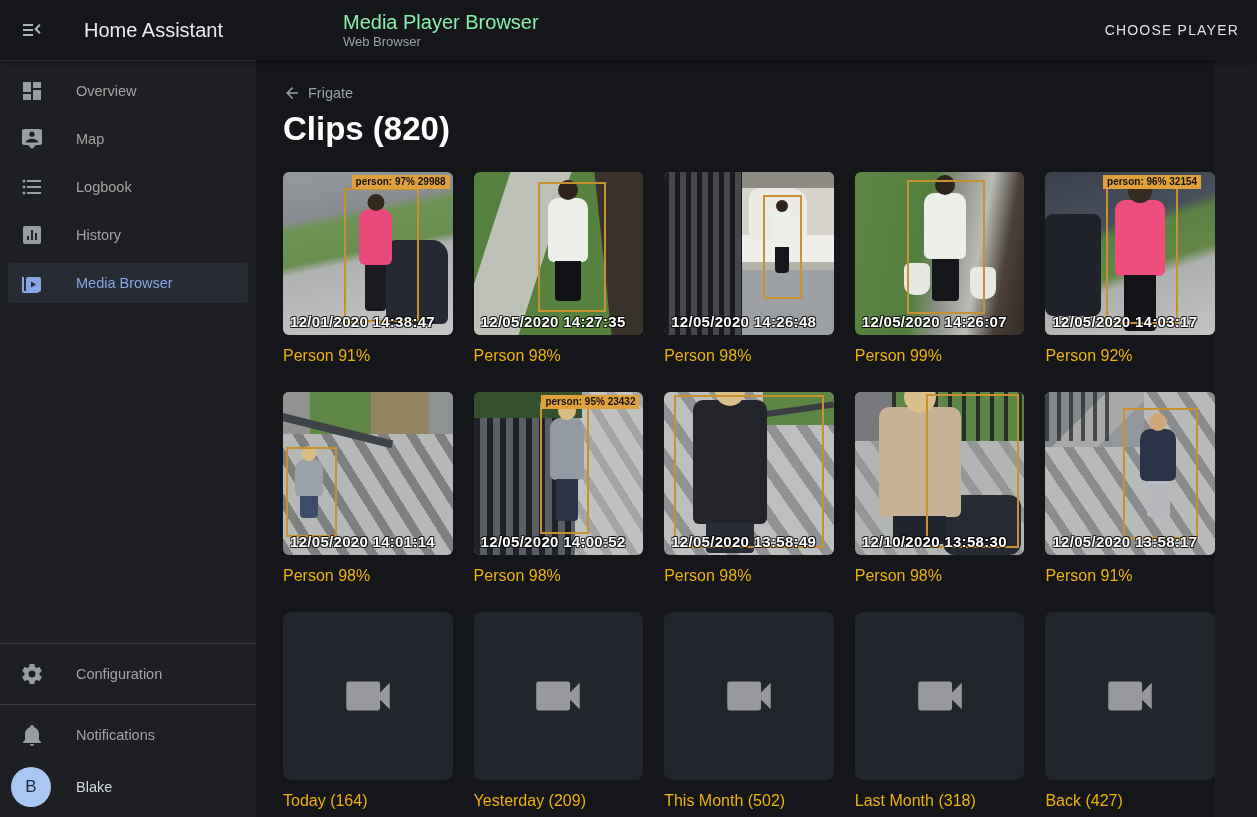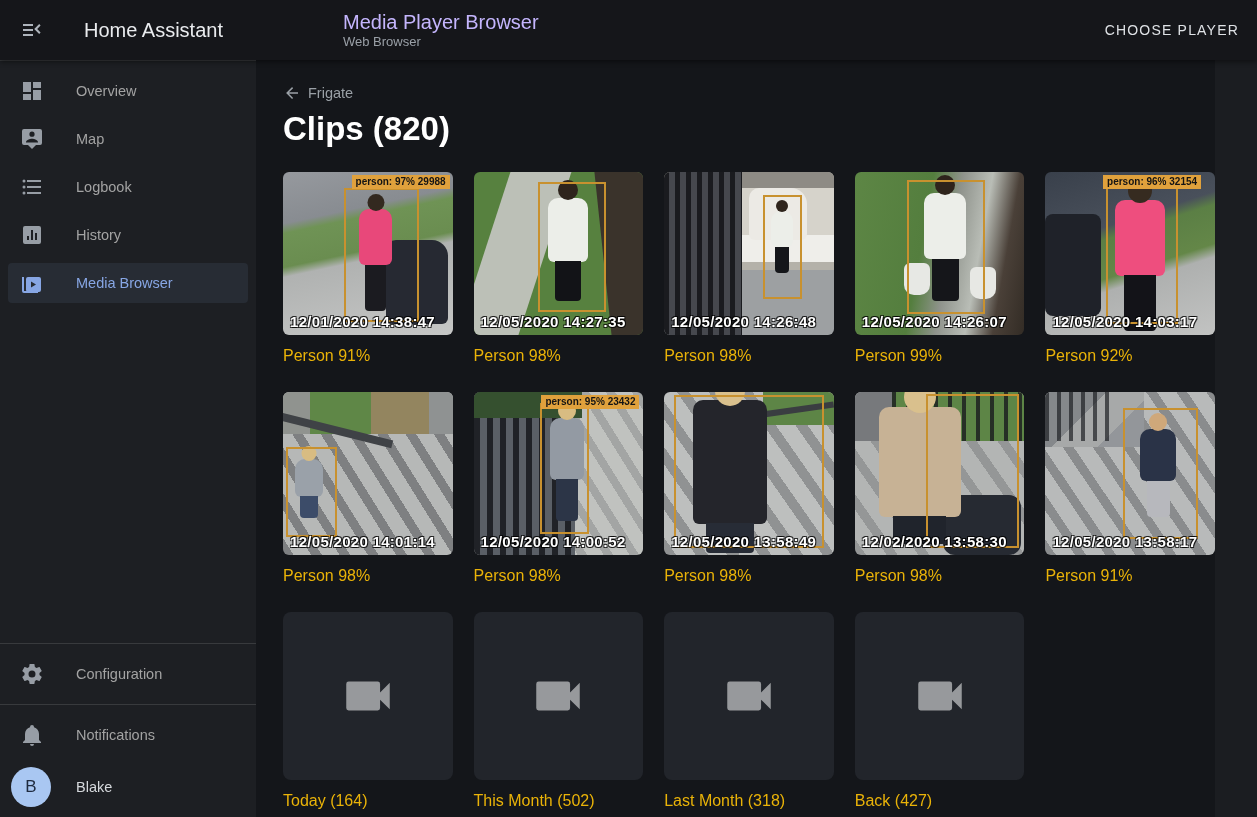--- a/index.html
+++ b/index.html
@@ -9,21 +9,21 @@
   
   .topbar { position:absolute; left:0; top:0; width:1257px; height:60px;
     background:#15161a; display:flex; align-items:center; z-index:20;
     box-shadow:0 2px 5px rgba(0,0,0,.45); }
   .topbar-left { width:256px; display:flex; align-items:center; padding-left:20px; flex:none; }
   .icon-btn { width:24px; height:24px; border:none; background:none; cursor:pointer; padding:0;
     color:#aeb4bc; display:inline-flex; align-items:center; justify-content:center; }
   .icon-btn svg { width:24px; height:24px; fill:currentColor; }
   .ha-title { margin-left:40px; font-size:20px; color:#e9ebee; }
   .panel-titles { margin-left:87px; }
-  .panel-title { font-size:20px; color:#c4b5fd; line-height:24px; }
+  .panel-title { font-size:20px; color:#86efac; line-height:24px; }
   .panel-subtitle { font-size:13px; color:#9aa0a7; line-height:16px; }
   .choose-player { margin-left:auto; margin-right:18px; background:none; border:none;
     color:#dfe2e6; font-size:14px; font-weight:500; letter-spacing:1.2px; cursor:pointer;
     font-family:inherit; }
 
   
   .sidebar { position:absolute; left:0; top:60px; width:256px; height:757px;
     background:#1d1f23; border-top:1px solid rgba(255,255,255,.12);
     display:flex; flex-direction:column; padding-top:6px; z-index:10; }
   .side-item { height:40px; margin:4px 8px; border-radius:4px; display:flex; align-items:center;
@@ -377,21 +377,21 @@
       <div class="caption">Person 98%</div>
     </div>
 
     <div class="cell">
       <div class="thumb s9">
         <i class="l1"></i>
           <i class="l2"></i>
         <div class="prop"></div>
         <div class="fig"></div>
         <div class="bbox"></div>
-        <span class="ts">12/02/2020 13:58:30</span>
+        <span class="ts">12/10/2020 13:58:30</span>
       </div>
       <div class="caption">Person 98%</div>
     </div>
 
     <div class="cell">
       <div class="thumb s10">
         <i class="l1"></i>
           <i class="l2"></i>
         <div class="fig"></div>
         <div class="bbox"></div>
@@ -407,20 +407,28 @@
           </svg>
       </div>
       <div class="caption">Today (164)</div>
     </div>
     <div class="cell">
       <div class="folder-card">
         <svg viewBox="0 0 24 24">
             <path d="M17,10.5V7A1,1 0 0,0 16,6H4A1,1 0 0,0 3,7V17A1,1 0 0,0 4,18H16A1,1 0 0,0 17,17V13.5L21,17.5V6.5L17,10.5Z"></path>
           </svg>
       </div>
+      <div class="caption">Yesterday (209)</div>
+    </div>
+    <div class="cell">
+      <div class="folder-card">
+        <svg viewBox="0 0 24 24">
+            <path d="M17,10.5V7A1,1 0 0,0 16,6H4A1,1 0 0,0 3,7V17A1,1 0 0,0 4,18H16A1,1 0 0,0 17,17V13.5L21,17.5V6.5L17,10.5Z"></path>
+          </svg>
+      </div>
       <div class="caption">This Month (502)</div>
     </div>
     <div class="cell">
       <div class="folder-card">
         <svg viewBox="0 0 24 24">
             <path d="M17,10.5V7A1,1 0 0,0 16,6H4A1,1 0 0,0 3,7V17A1,1 0 0,0 4,18H16A1,1 0 0,0 17,17V13.5L21,17.5V6.5L17,10.5Z"></path>
           </svg>
       </div>
       <div class="caption">Last Month (318)</div>
     </div>

